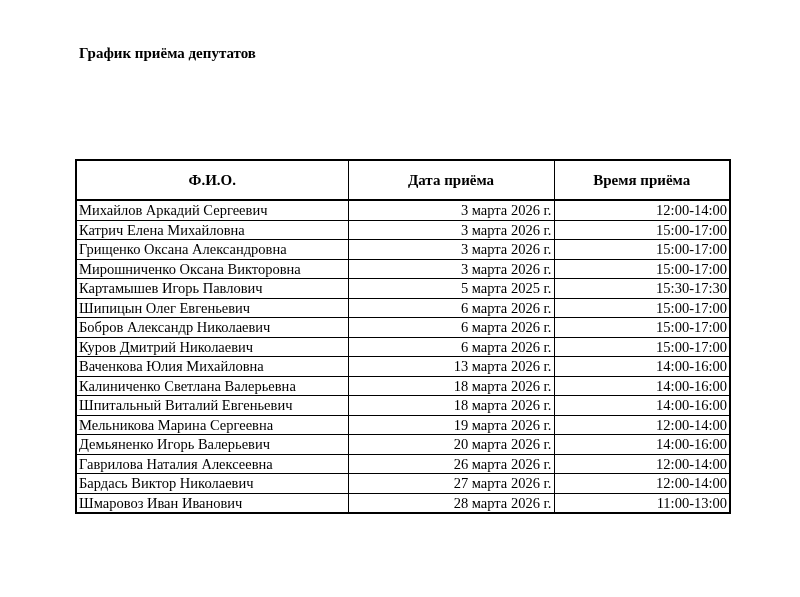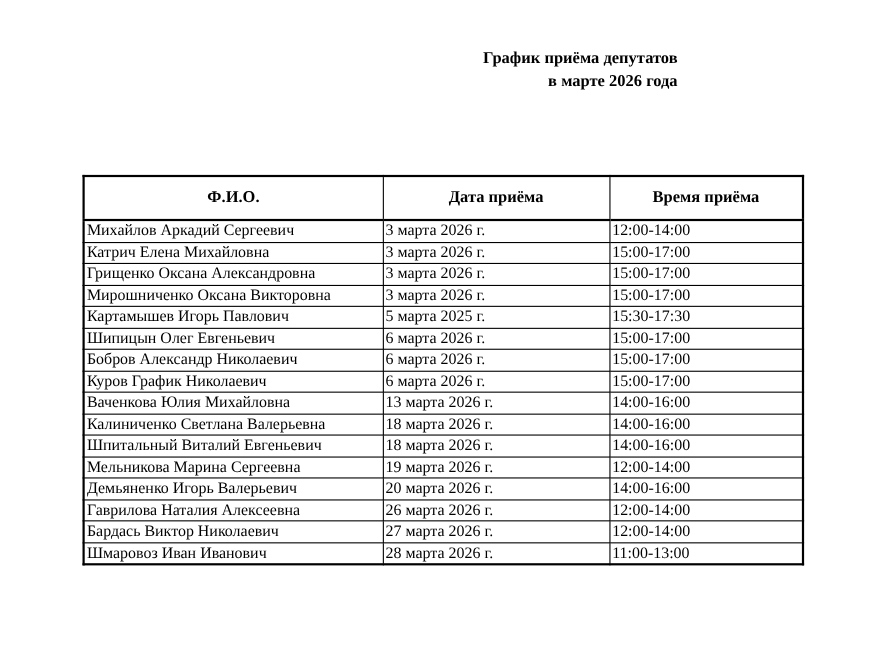--- a/index.html
+++ b/index.html
@@ -10,22 +10,22 @@
     color: #000000;
     overflow: hidden;
   }
   .doc {
     position: relative;
     width: 800px; height: 597px;
     background: #ffffff;
   }
   .title-block {
     position: absolute;
-    top: 43px; left: 60px; width: 556px;
-    text-align: right;
+    top: 43px; left: 79px; width: 556px;
+    text-align: left;
     font-weight: bold;
     font-size: 15px;
     line-height: 20.5px;
     color: #000000;
   }
   table.schedule {
     position: absolute;
     top: 159px; left: 75px;
     width: 654px;
     border-collapse: collapse;
@@ -47,30 +47,29 @@
   table.schedule td {
     border: 1.5px solid #000000;
     font-size: 14.5px;
     height: 19.3px;
     padding: 2px;
     line-height: 1;
     white-space: nowrap;
     overflow: hidden;
   }
   td.cell-name { text-align: left; padding-left: 3px; }
-  td.cell-date, td.cell-time { text-align: left; }
+  td.cell-date, td.cell-time { text-align: right; }
 </style>
 </head>
 <body>
 
 <div class="doc">
 
   <div class="title-block">
     <div>График приёма депутатов</div>
-    <div>в марте 2026 года</div>
   </div>
 
   <table class="schedule">
     <colgroup>
       <col class="c-name">
         <col class="c-date">
         <col class="c-time">
     </colgroup>
     <thead>
       <tr>
@@ -116,21 +115,21 @@
     <td class="cell-time">15:00-17:00</td>
   </tr>
 
   <tr>
     <td class="cell-name">Бобров Александр Николаевич</td>
     <td class="cell-date">6 марта 2026 г.</td>
     <td class="cell-time">15:00-17:00</td>
   </tr>
 
   <tr>
-    <td class="cell-name">Куров График Николаевич</td>
+    <td class="cell-name">Куров Дмитрий Николаевич</td>
     <td class="cell-date">6 марта 2026 г.</td>
     <td class="cell-time">15:00-17:00</td>
   </tr>
 
   <tr>
     <td class="cell-name">Ваченкова Юлия Михайловна</td>
     <td class="cell-date">13 марта 2026 г.</td>
     <td class="cell-time">14:00-16:00</td>
   </tr>
 

